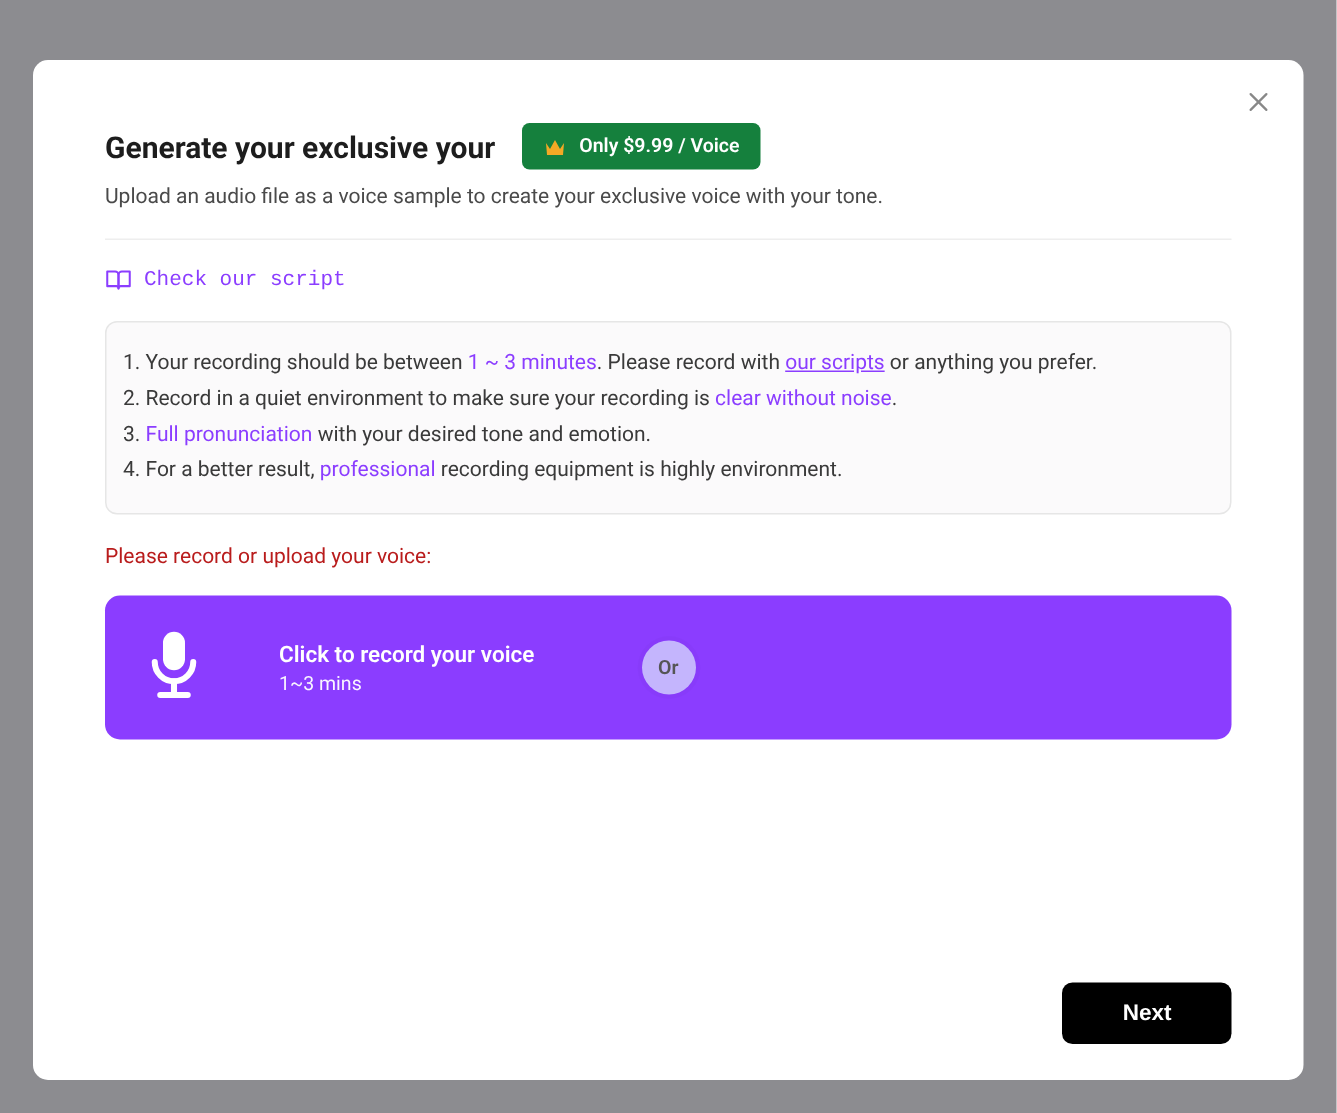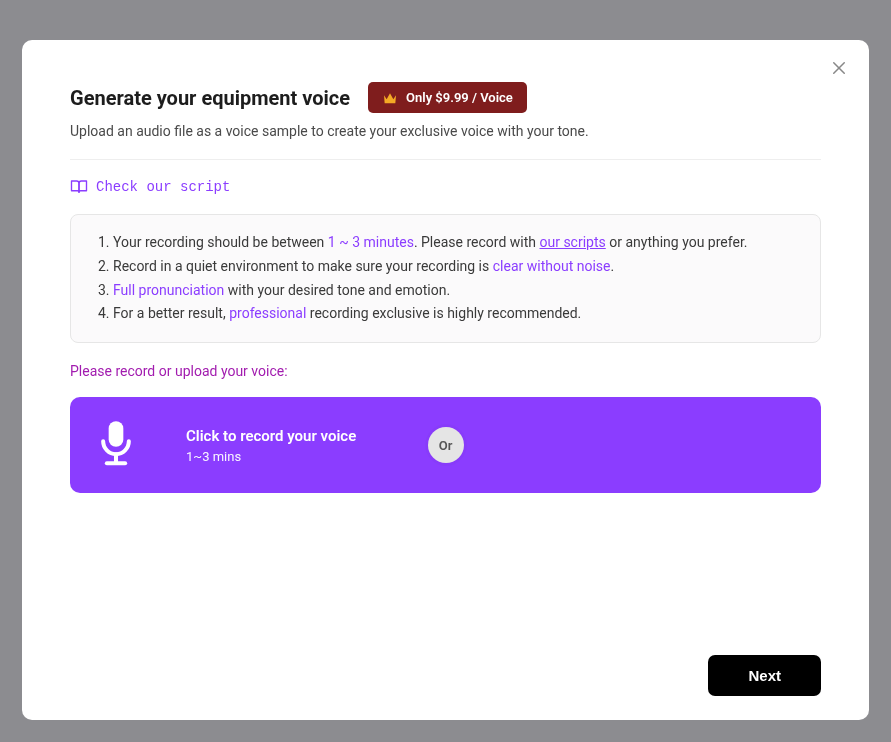--- a/index.html
+++ b/index.html
@@ -40,21 +40,21 @@
     align-items: center;
     gap: 18px;
     margin-bottom: 10px;
   }
   .title {
     font-size: 20px;
     font-weight: 700;
     color: #1d1d1d;
   }
   .price-badge {
-    background: #7f1d1d;
+    background: #15803d;
     color: #ffffff;
     font-size: 13px;
     font-weight: 600;
     padding: 8px 14px;
     border-radius: 5px;
     display: inline-flex;
     align-items: center;
     gap: 8px;
   }
   .crown-icon {
@@ -89,36 +89,36 @@
     gap: 8px;
     color: #8b3dff;
     font-size: 14px;
     cursor: pointer;
     font-family: Liberation Mono, monospace;
   }
   .tips-box {
     border: 1px solid #e6e6e6;
     border-radius: 8px;
     background: #fbfafb;
-    padding: 16px 20px;
+    padding: 16px 4px;
     margin-bottom: 20px;
   }
   .tips-list {
     list-style: decimal;
     padding-left: 22px;
     font-size: 14px;
     color: #3a3a3a;
     line-height: 1.7;
   }
   .tips-list li { margin: 0; }
   .accent { color: #8b3dff; }
   .accent-underline { color: #8b3dff; text-decoration: underline; cursor:pointer; }
   .section-label {
     font-size: 14px;
-    color: #a21caf;
+    color: #b91c1c;
     margin-bottom: 18px;
   }
   .action-row {
     display: flex;
     gap: 24px;
     position: relative;
     margin-bottom: 20px;
   }
   .action-card {
     flex: 1;
@@ -139,21 +139,21 @@
   .action-text { display: flex; flex-direction: column; gap: 4px; }
   .action-title { font-size: 15px; font-weight: 600; }
   .action-sub { font-size: 13px; font-weight: 400; opacity: 0.95; }
   .or-circle {
     position: absolute;
     left: 50%;
     top: 50%;
     transform: translate(-50%, -50%);
     width: 36px;
     height: 36px;
-    background: #e5e5e5;
+    background: #c4b5fd;
     border-radius: 50%;
     display: flex;
     align-items: center;
     justify-content: center;
     font-size: 13px;
     font-weight: 600;
     color: #555;
     box-shadow: 0 0 0 3px rgba(0,0,0,0.02);
   }
   .footer {
@@ -178,21 +178,21 @@
 <div class="modal">
 
   <div class="close-btn">
     <svg width="18" height="18" viewBox="0 0 24 24" fill="none" stroke="currentColor" stroke-width="2" stroke-linecap="round">
         <line x1="5" y1="5" x2="19" y2="19"></line>
         <line x1="19" y1="5" x2="5" y2="19"></line>
       </svg>
   </div>
 
   <div class="header-row">
-    <h1 class="title">Generate your equipment voice</h1>
+    <h1 class="title">Generate your exclusive your</h1>
     <div class="price-badge">
       <span class="crown-icon">
         <svg width="16" height="14" viewBox="0 0 24 20" fill="#f4a925">
             <path d="M3 6 L7 12 L12 3 L17 12 L21 6 L20 18 L4 18 Z"></path>
           </svg>
       </span>
       <span>Only $9.99 / Voice</span>
     </div>
   </div>
 
@@ -215,21 +215,21 @@
       <li>
         <span>Your recording should be between </span><span class="accent">1 ~ 3 minutes</span><span>. Please record with </span><span class="accent-underline">our scripts</span><span> or anything you prefer.</span>
       </li>
       <li>
         <span>Record in a quiet environment to make sure your recording is </span><span class="accent">clear without noise</span><span>.</span>
       </li>
       <li>
         <span class="accent">Full pronunciation</span><span> with your desired tone and emotion.</span>
       </li>
       <li>
-        <span>For a better result, </span><span class="accent">professional</span><span> recording exclusive is highly recommended.</span>
+        <span>For a better result, </span><span class="accent">professional</span><span> recording equipment is highly environment.</span>
       </li>
     </ol>
   </div>
 
   <div class="section-label">Please record or upload your voice:</div>
 
   <div class="action-row">
     <div class="action-card">
       <span class="action-icon">
         <svg width="44" height="52" viewBox="0 0 24 28" fill="#ffffff">

